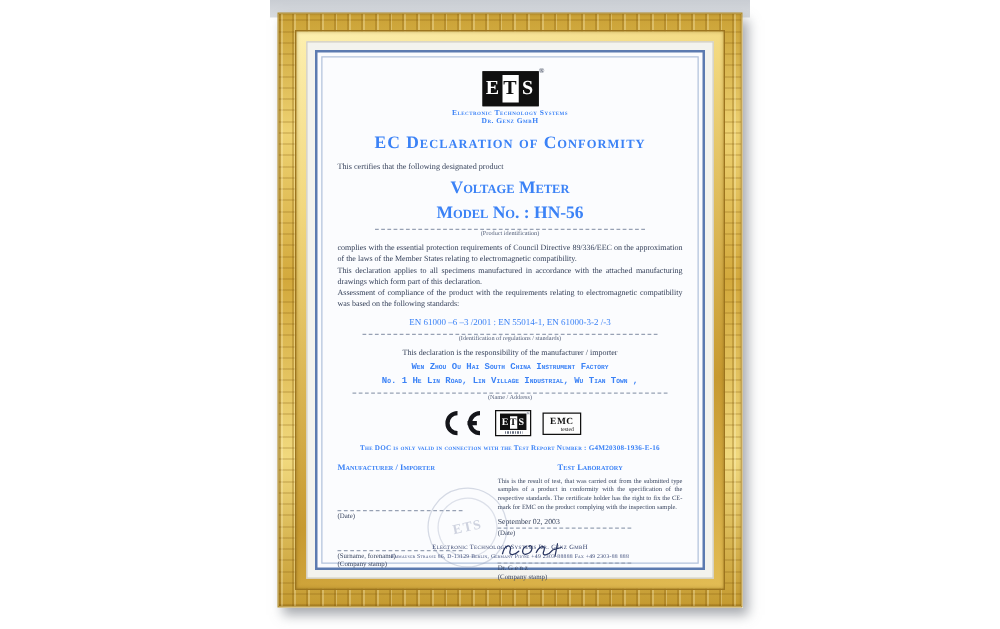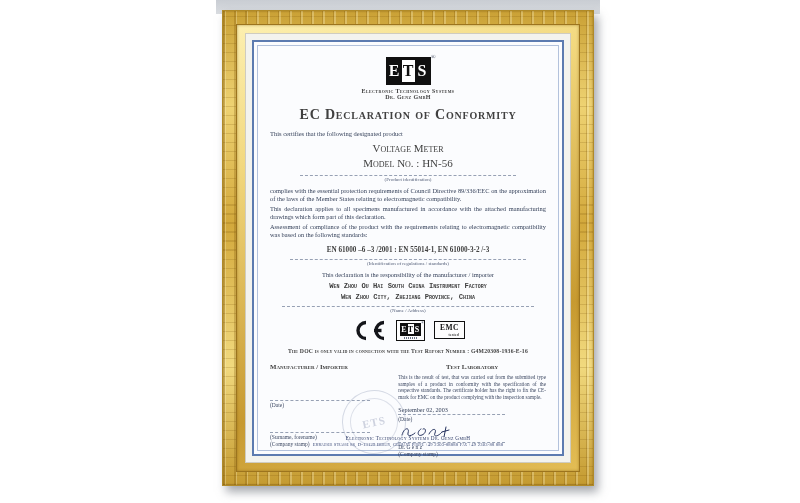--- a/index.html
+++ b/index.html
@@ -34,49 +34,49 @@
     height:100%; box-sizing:border-box; border:2px solid #5c7bb0; padding:3px; background:#fbfcfe;
   }
   .paper-inner {
     height:100%; box-sizing:border-box; border:1px solid #b3c2dc;
     padding:9px 12px 16px; position:relative; color:#333f58; background:#fbfcfe;
   }
 
   
   .center { text-align:center; }
   .sc { font-variant:small-caps; }
-  .navy { color:#404040; }
+  .navy { color:#3b82f6; }
   .dashline { height:0; border-top:1px dashed #97a1b4; }
   .caption { font-size:5px; color:#55607a; text-align:center; margin-top:1px; }
 
   
   .logo-wrap { margin-top:2px; position:relative; }
   .ets-logo { display:inline-flex; position:relative; border:2px solid #101010; background:#101010; height:24px; vertical-align:top; }
   .ets-logo .seg { width:13px; display:flex; align-items:center; justify-content:center;
     font-weight:bold; font-size:16px; font-family:"Liberation Serif", serif; }
   .segE, .segS { background:#101010; color:#ffffff; }
   .segT { background:#ffffff; color:#101010; margin:1px 1px; }
   .reg { position:absolute; top:-5px; right:-7px; font-size:6px; color:#30394f; }
 
   .org1 { font-size:6px; font-weight:bold; letter-spacing:0.4px; margin-top:3px; }
   .org2 { font-size:6px; font-weight:bold; letter-spacing:0.4px; }
 
   .title { font-size:14px; font-weight:bold; letter-spacing:0.8px; margin-top:7px; }
 
   .intro { font-size:6.5px; margin-top:7px; text-align:left; }
 
-  .product { margin-top:4px; font-size:11px; font-weight:normal; line-height:1.4; }
+  .product { margin-top:4px; font-size:14px; font-weight:bold; line-height:1.4; }
   .d-product { width:216px; margin:3px auto 0; }
   .d-standards { width:236px; margin:3px auto 0; }
   .d-name { width:252px; margin:3px auto 0; }
 
   .paras { margin-top:5px; font-size:6.4px; line-height:1.33; text-align:justify; }
   .paras p { margin:0 0 1px 0; }
 
-  .standards { margin-top:5px; font-size:7.2px; font-weight:bold; line-height:1.5; }
+  .standards { margin-top:5px; font-size:7.2px; font-weight:normal; line-height:1.5; }
 
   .responsibility { font-size:6.4px; margin-top:5px; }
 
   .manufacturer { margin-top:3px; font-size:7.2px; font-weight:bold; line-height:1.55;font-family:Liberation Mono, monospace; }
 
   
   .marks { display:flex; align-items:center; justify-content:center; gap:9px; margin-top:6px; }
   .ce-mark svg { display:block; }
   .ets-box { border:1px solid #101010; padding:2px 3px 1px; display:flex; flex-direction:column; align-items:center; background:#fdfdfd; }
   .ets-mini { display:inline-flex; position:relative; border:1px solid #101010; background:#101010; height:11px; }
@@ -166,21 +166,21 @@
           <div class="center standards navy">
             <div>EN 61000 –6 –3 /2001 : EN 55014-1, EN 61000-3-2 /-3</div>
           </div>
           <div class="dashline d-standards"></div>
           <div class="caption">(Identification of regulations / standards)</div>
 
           <div class="center responsibility">This declaration is the responsibility of the manufacturer / importer</div>
 
           <div class="center manufacturer sc navy">
             <div>Wen Zhou Ou Hai South China Instrument Factory</div>
-            <div>Wen Zhou City, Zhejiang Province, China</div>
+            <div>No. 1 He Lin Road, Lin Village Industrial, Wu Tian Town ,</div>
           </div>
           <div class="dashline d-name"></div>
           <div class="caption">(Name / Address)</div>
 
           <div class="marks">
             <span class="ce-mark">
               <svg width="36" height="23" viewBox="0 0 36 23">
                 <path d="M15 3.5 A 8 8 0 1 0 15 19.5" fill="none" stroke="#14151a" stroke-width="3.4"></path>
                 <path d="M33 3.5 A 8 8 0 1 0 33 19.5" fill="none" stroke="#14151a" stroke-width="3.4"></path>
                 <line x1="23" y1="11.5" x2="30.5" y2="11.5" stroke="#14151a" stroke-width="3.4"></line>

